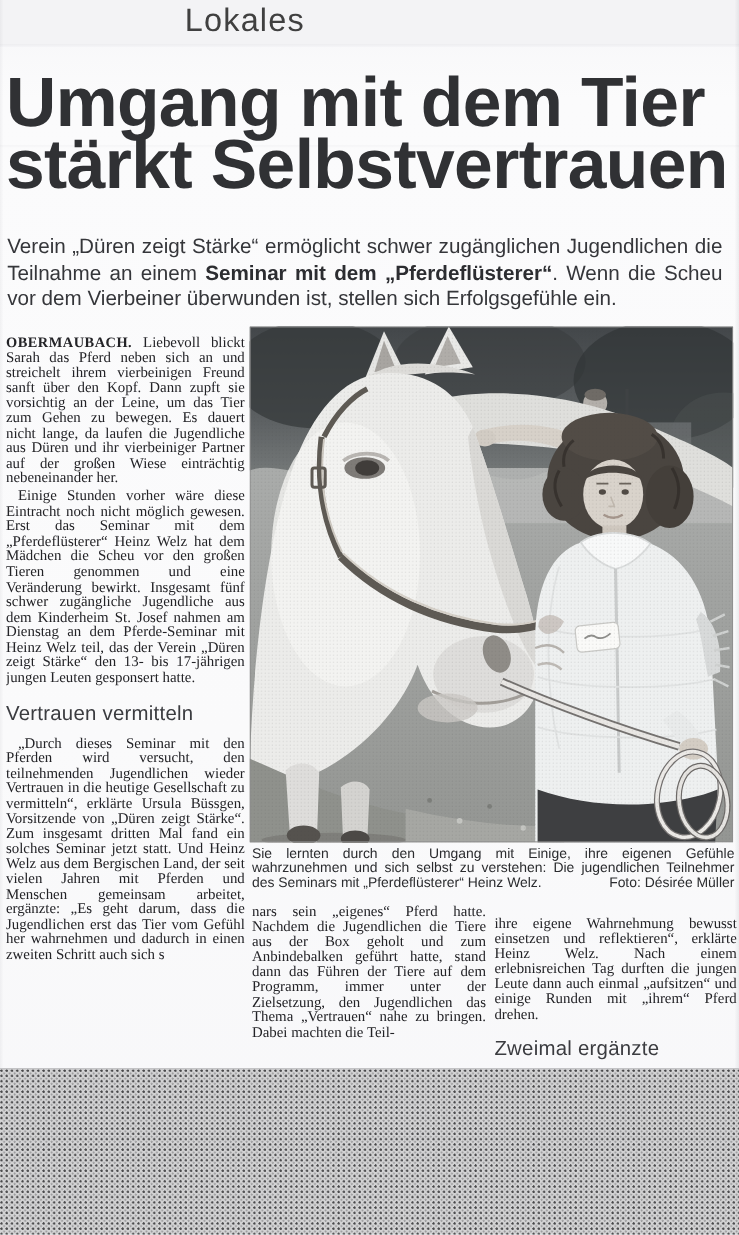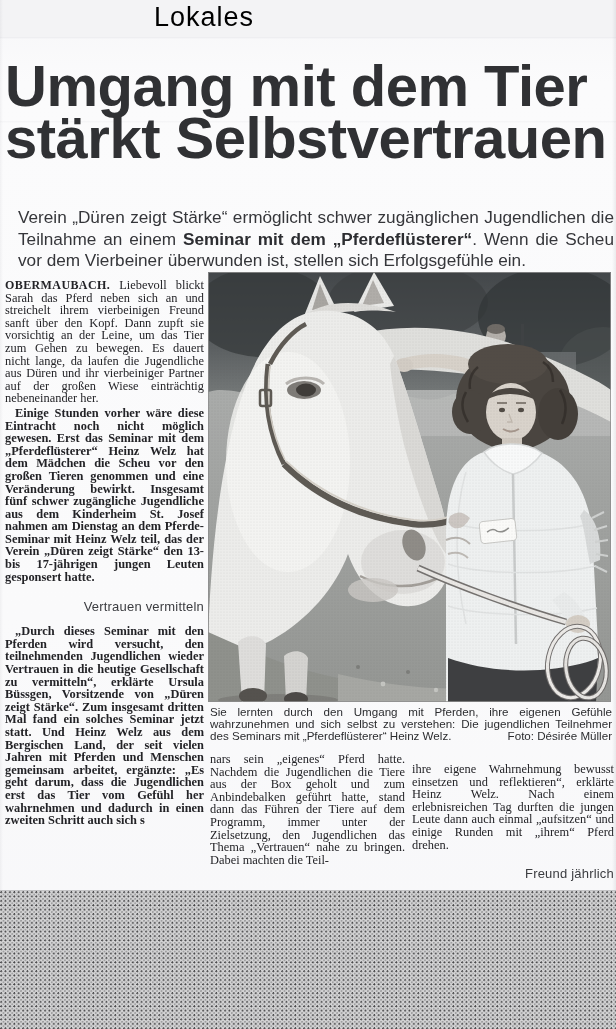--- a/index.html
+++ b/index.html
@@ -2,46 +2,46 @@
 <html lang="de"><head>
 <meta charset="utf-8">
 <style>
   html,body{margin:0;padding:0;background:#e9e9eb;}
   .page{
     position:relative;width:616px;height:1029px;overflow:hidden;
     background:linear-gradient(180deg,#f6f6f8 0%,#fbfbfc 8%,#fafafb 60%,#f7f7f9 100%);
     font-family:"Liberation Sans",sans-serif;
   }
   .top-strip{position:absolute;left:0;top:0;width:616px;height:38px;background:#f3f3f5;border-bottom:1px solid #e6e6e9;}
-  .section-label{position:absolute;left:154px;top:2px;font-size:27px;color:#000000;letter-spacing:1px;font-weight:400;}
+  .section-label{position:absolute;left:154px;top:2px;font-size:27px;color:#404040;letter-spacing:1px;font-weight:400;}
   .crease{position:absolute;left:0;width:616px;height:2px;background:linear-gradient(#ebebee,#f8f8fa);}
   .edge-right{position:absolute;right:0;top:0;width:4px;height:100%;background:linear-gradient(90deg,rgba(0,0,0,0),rgba(120,120,130,0.12));}
   .edge-left{position:absolute;left:0;top:0;width:3px;height:100%;background:linear-gradient(270deg,rgba(0,0,0,0),rgba(120,120,130,0.08));}
   .headline{
     position:absolute;left:5px;top:60px;width:606px;margin:0;
     font-size:58px;line-height:52px;font-weight:bold;letter-spacing:-0.5px;
     color:#303134;
   }
   .lead{
-    position:absolute;left:6px;top:195px;width:596px;margin:12px;
+    position:absolute;left:6px;top:195px;width:596px;margin:0;
     font-size:17.2px;line-height:21.6px;color:#35363a;text-align:justify;
   }
   .lead .b{font-weight:bold;color:#2c2d31;}
   .col{position:absolute;overflow:hidden;font-family:"Liberation Serif",serif;
     font-size:12.4px;line-height:12.6px;color:#232327;text-align:justify;hyphens:auto;}
   .col1{left:5px;top:279px;width:199px;height:611px;}
   .col2{left:210px;top:753px;width:195px;height:127px;}
   .col3{left:412px;top:763px;width:202px;height:127px;}
   .body-p{margin:0 0 2px 0;}
-  .body-p.indent{text-indent:10px;font-weight:bold;}
+  .body-p.indent{text-indent:10px;}
   .dateline{font-weight:bold;font-size:12px;letter-spacing:0.4px;}
   .subhead{
     font-family:"Liberation Sans",sans-serif;font-weight:400;
-    font-size:13px;line-height:19px;color:#3b3c40;letter-spacing:0.2px;
-    text-align:right;margin:14px 0 9px 0;
+    font-size:17px;line-height:19px;color:#3b3c40;letter-spacing:0.2px;
+    text-align:left;margin:14px 0 9px 0;
   }
   .subhead2{margin-top:13px;}
   .photo{position:absolute;left:208px;top:272px;width:403px;height:430px;}
   .caption{
     position:absolute;left:210px;top:706px;width:402px;
     font-size:11.6px;line-height:12.2px;color:#2b2c2f;text-align:justify;
   }
   .credit{position:absolute;right:0;bottom:0;color:#2b2c2f;padding-left:32px;}
   .halftone-footer{
     position:absolute;left:0;top:890px;width:616px;height:139px;z-index:6;
@@ -210,30 +210,30 @@
         <ellipse cx="378" cy="396" rx="20" ry="30" stroke="#6d6a68" stroke-width="5" transform="rotate(-8 378 396)"></ellipse>
         <ellipse cx="378" cy="396" rx="20" ry="30" stroke="#e6e4e1" stroke-width="3" transform="rotate(-8 378 396)"></ellipse>
       </g>
 
       <rect x="0" y="0" width="403" height="430" fill="url(#halfd)" opacity="0.13"></rect>
       <rect x="0.5" y="0.5" width="402" height="429" fill="none" stroke="#8d8d8d" stroke-width="1" opacity="0.8"></rect>
     </svg>
   </div>
 
   <div class="caption">
-    <span>Sie lernten durch den Umgang mit Pferden, ihre eigenen Gefühle wahrzunehmen und sich selbst zu verstehen: Die jugendlichen Teilnehmer des Seminars mit „Pferdeflüsterer“ Heinz Welz.</span>
+    <span>Sie lernten durch den Umgang mit Einige, ihre eigenen Gefühle wahrzunehmen und sich selbst zu verstehen: Die jugendlichen Teilnehmer des Seminars mit „Pferdeflüsterer“ Heinz Welz.</span>
     <span class="credit">Foto: Désirée Müller</span>
   </div>
 
   <div class="col col2">
     <p class="body-p">nars sein „eigenes“ Pferd hatte. Nachdem die Jugendlichen die Tiere aus der Box geholt und zum Anbindebalken geführt hatte, stand dann das Führen der Tiere auf dem Programm, immer unter der Zielsetzung, den Jugendlichen das Thema „Vertrauen“ nahe zu bringen. Dabei machten die Teil-</p>
   </div>
 
   <div class="col col3">
     <p class="body-p">ihre eigene Wahrnehmung bewusst einsetzen und reflektieren“, erklärte Heinz Welz. Nach einem erlebnisreichen Tag durften die jungen Leute dann auch einmal „aufsitzen“ und einige Runden mit „ihrem“ Pferd drehen.</p>
-    <h2 class="subhead subhead2">Freund jährlich</h2>
+    <h2 class="subhead subhead2">Zweimal ergänzte</h2>
   </div>
 
   <div class="halftone-footer"></div>
 
   <div class="edge-left"></div>
   <div class="edge-right"></div>
 </div>
 
 </body></html>

